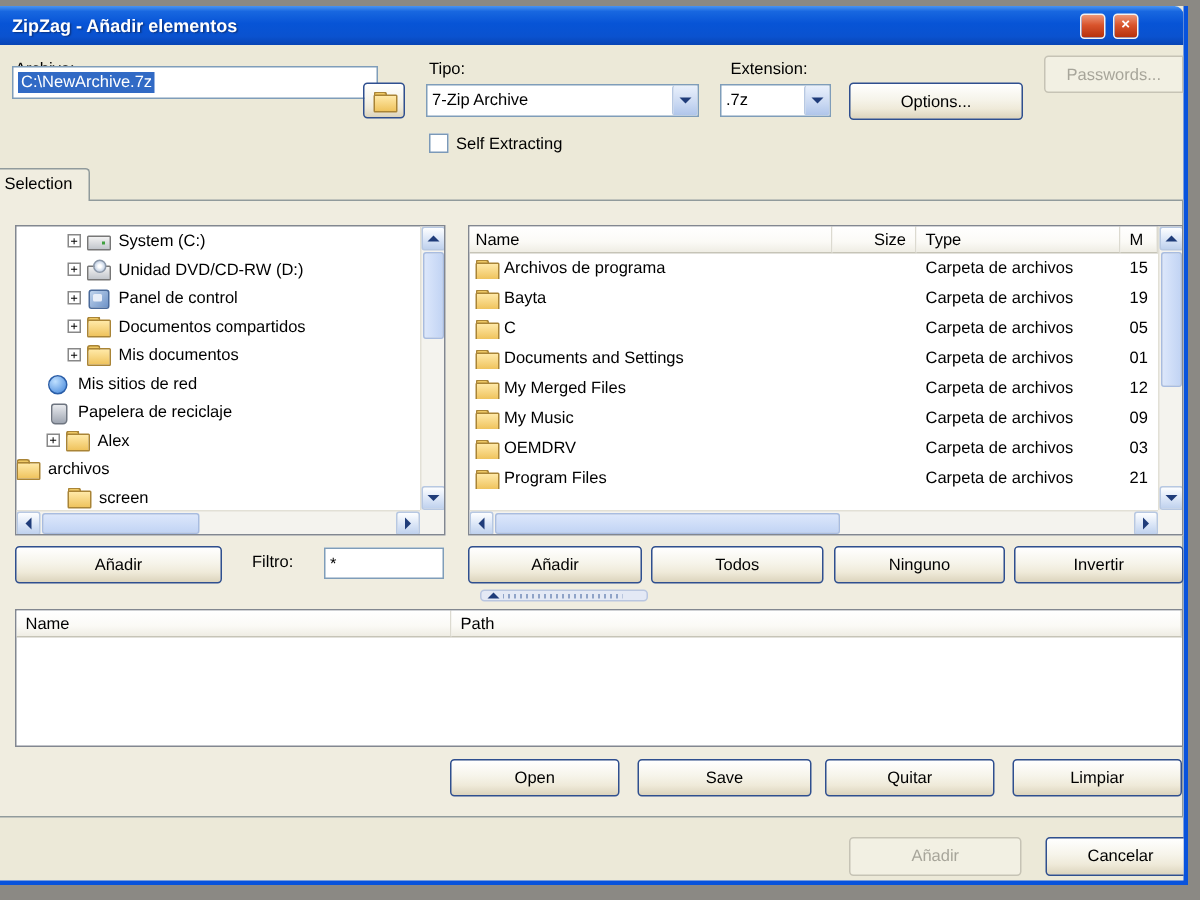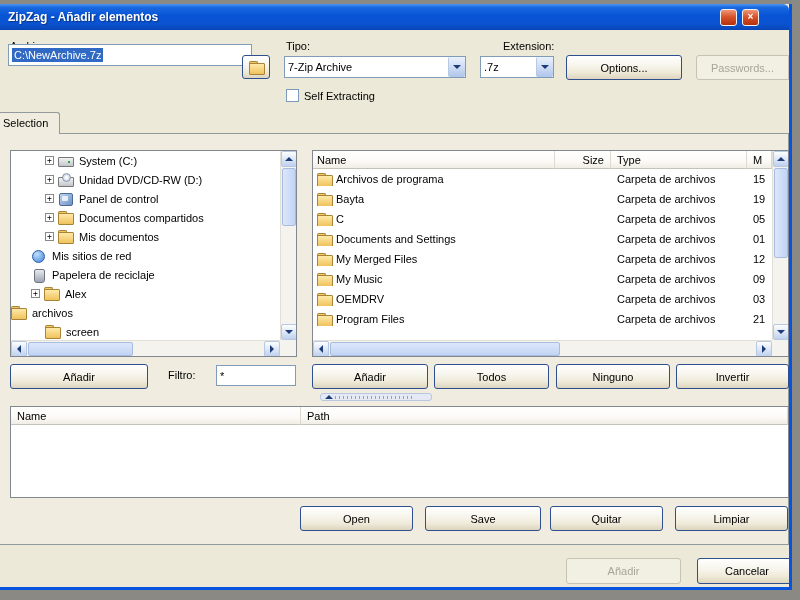--- a/index.html
+++ b/index.html
@@ -103,21 +103,21 @@
   <div class="titlebar">
     <span class="title-text">ZipZag - Añadir elementos</span>
     <span class="tb-btns">
       <span class="tb-btn"></span>
       <span class="tb-btn"><span>×</span></span>
     </span>
   </div>
 
   <span class="lbl" style="left:20px;top:36px;">Archivo:</span>
   <span class="lbl" style="left:296px;top:36px;">Tipo:</span>
-  <span class="lbl" style="left:492px;top:36px;padding-left:21px;">Extension:</span>
+  <span class="lbl" style="left:476px;top:36px;padding-left:21px;">Extension:</span>
 
   <div class="field" style="left:18px;top:40px;width:244px;">
     <span class="sel-text">C:\NewArchive.7z</span>
   </div>
 
   <button class="btn" style="left:252px;top:51px;width:28px;height:24px;">
     <span class="ticon i-folder" style="margin:0;vertical-align:middle;"></span>
   </button>
 
   <div class="field" style="left:294px;top:52px;width:182px;">
@@ -128,21 +128,21 @@
   </div>
 
   <div class="field" style="left:490px;top:52px;width:74px;">
     <span>.7z</span>
     <span class="combo-arrow">
         <span class="tri-d"></span>
       </span>
   </div>
 
   <button class="btn" style="left:576px;top:51px;width:116px;">Options...</button>
-  <button class="btn disabled" style="left:706px;top:51px;width:93px;border-radius:3px 0 0 3px;">Passwords...</button>
+  <button class="btn disabled" style="left:706px;top:33px;width:93px;border-radius:3px 0 0 3px;">Passwords...</button>
 
   <span class="checkbox" style="left:296px;top:85px;"></span>
   <span class="lbl" style="left:314px;top:86px;">Self Extracting</span>
 
   <div class="tab">
     <span>Selection</span>
   </div>
   <div class="tabpage"></div>
 
   <div class="panel" style="left:20px;top:146px;width:287px;height:207px;">

